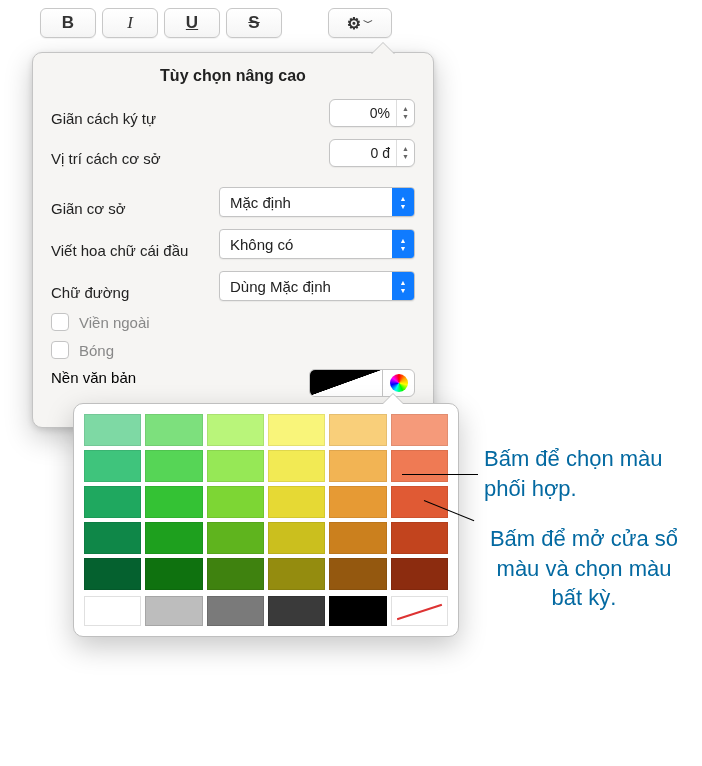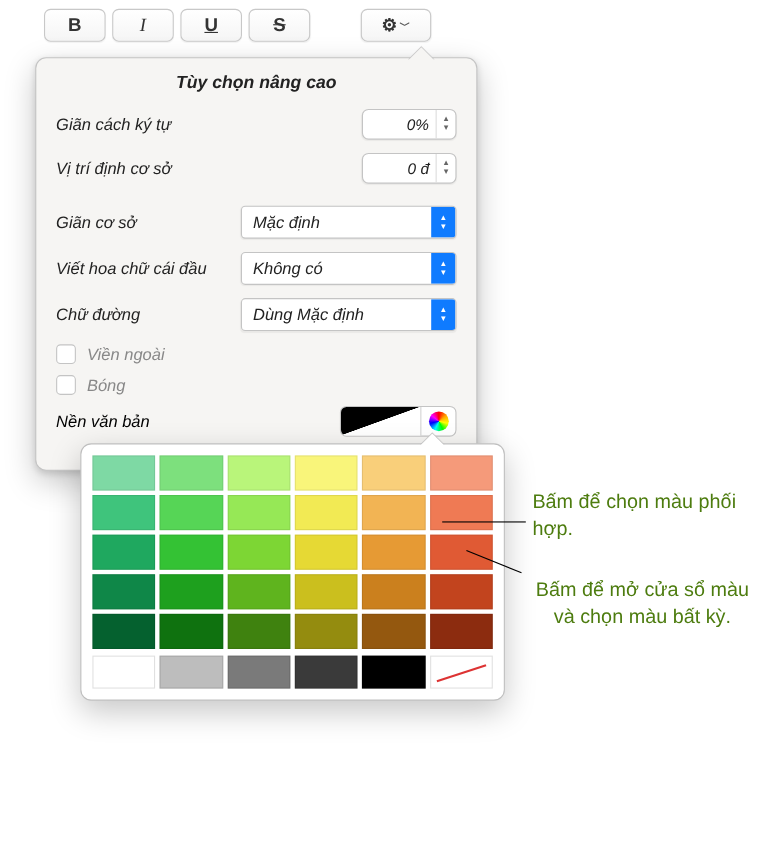--- a/index.html
+++ b/index.html
@@ -47,21 +47,20 @@
 .panel {
   position: absolute;
   left: 32px;
   top: 52px;
   width: 402px;
   background: #f6f5f3;
   border: 1px solid #c4c4c4;
   border-radius: 10px;
   box-shadow: 0 10px 28px rgba(0,0,0,0.22), 0 2px 6px rgba(0,0,0,0.12);
   padding: 14px 18px 10px 18px;
-  font-style: italic;
 }
 .panel::before {
   content: "";
   position: absolute;
   top: -10px;
   right: 38px;
   width: 0; height: 0;
   border-left: 12px solid transparent;
   border-right: 12px solid transparent;
   border-bottom: 12px solid #f6f5f3;
@@ -69,21 +68,21 @@
 }
 .title {
   text-align: center;
   font-weight: 700;
   font-size: 16px;
   margin-bottom: 14px;
   color: #222;
 }
 .row {
   display: flex;
-  align-items: center;
+  align-items: flex-end;
   justify-content: space-between;
   margin-bottom: 12px;
   font-size: 15px;
   color: #222;
 }
 .stepper {
   width: 86px;
   height: 28px;
   border: 1px solid #c4c4c4;
   border-radius: 6px;
@@ -149,21 +148,20 @@
 }
 .checkbox {
   width: 18px;
   height: 18px;
   border: 1px solid #c4c4c4;
   border-radius: 4px;
   background: #fff;
 }
 .bg-row {
   display: flex;
-  align-items: center;
   justify-content: space-between;
   font-size: 15px;
   margin-top: 4px;
   margin-bottom: 20px;
 }
 .bg-ctrl {
   display: flex;
   border: 1px solid #c4c4c4;
   border-radius: 6px;
   overflow: hidden;
@@ -238,22 +236,22 @@
   position:absolute;
   left:4px; right:4px; top:50%;
   height:2px;
   background:#d33;
   transform: rotate(-18deg);
 }
 
 
 .callout {
   position: absolute;
-  font-size: 18px;
-  color: #4d7c0f;
+  font-size: 22px;
+  color: #0369a1;
   line-height: 1.35;
   max-width: 200px;
 }
 .lead {
   position: absolute;
   background: #000;
   height: 1px;
 }
 </style>
 </head>
@@ -275,21 +273,21 @@
 
   <div class="row">
     <span>Giãn cách ký tự</span>
     <div class="stepper">
       <span class="val">0%</span>
       <span class="arrows">▲<br>▼</span>
     </div>
   </div>
 
   <div class="row">
-    <span>Vị trí định cơ sở</span>
+    <span>Vị trí cách cơ sở</span>
     <div class="stepper">
       <span class="val">0 đ</span>
       <span class="arrows">▲<br>▼</span>
     </div>
   </div>
 
   <div style="height:8px"></div>
 
   <div class="row">
     <span>Giãn cơ sở</span>

